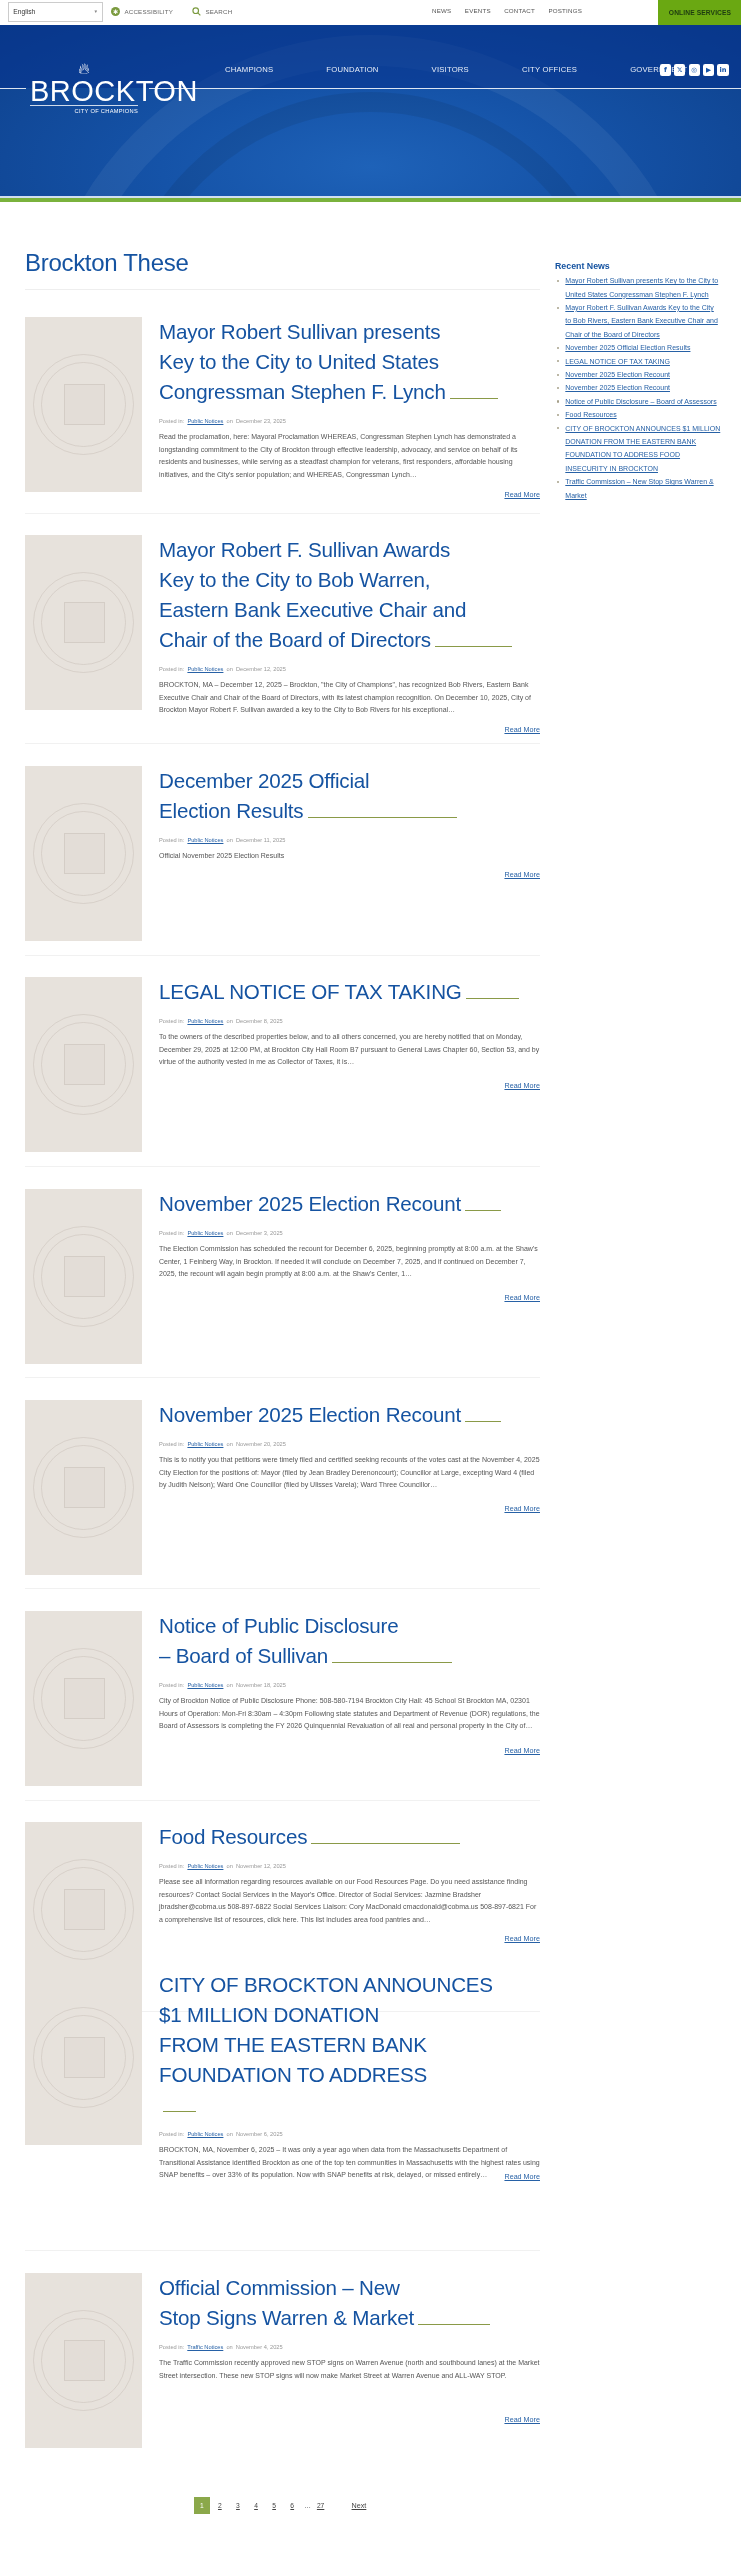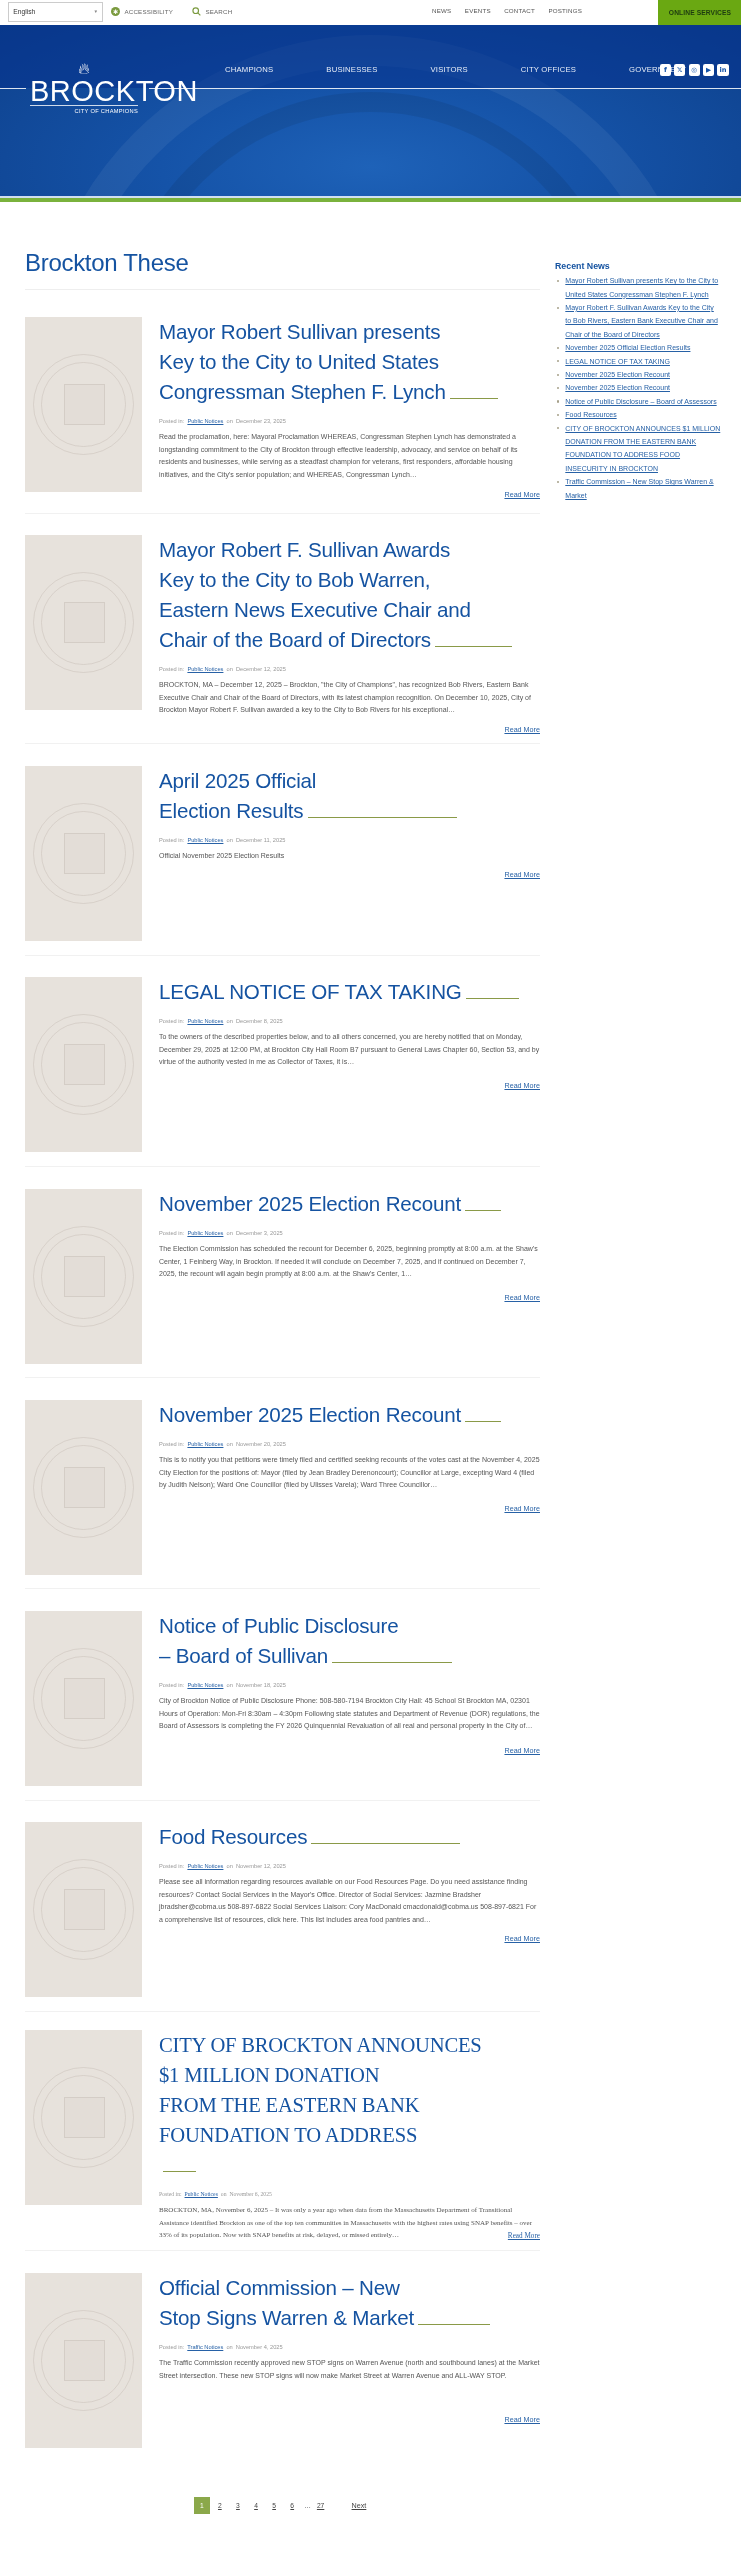--- a/index.html
+++ b/index.html
@@ -106,21 +106,21 @@
   <div class="header-nav-band"></div>
   <div class="header-line" style="left:0;width:26px;"></div>
   <div class="header-line" style="left:149px;right:0;"></div>
   <div class="logo">
     <div class="logo-torch">🔥︎</div>
     <div class="logo-word">BROCKTON</div>
     <div class="logo-sub">CITY OF CHAMPIONS</div>
   </div>
   <nav class="main-nav">
     <span>CHAMPIONS</span>
-    <span>BUSINESSES</span>
+    <span>FOUNDATION</span>
     <span>VISITORS</span>
     <span>CITY OFFICES</span>
     <span>GOVERNMENT</span>
   </nav>
   <div class="social">
     <span class="s-ico">f</span>
     <span class="s-ico">𝕏</span>
     <span class="s-ico">◎</span>
     <span class="s-ico">▶</span>
     <span class="s-ico">in</span>
@@ -149,38 +149,38 @@
         <p class="excerpt">Read the proclamation, here: Mayoral Proclamation WHEREAS, Congressman Stephen Lynch has demonstrated a longstanding commitment to the City of Brockton through effective leadership, advocacy, and service on behalf of its residents and businesses, while serving as a steadfast champion for veterans, first responders, affordable housing initiatives, and the City's senior population; and WHEREAS, Congressman Lynch…</p>
         <a class="read-more" style="top:173px">Read More</a>
       </div>
       </article>
       <div class="post-divider" style="top: 311px;"></div>
       <article class="post" style="top: 333px; height: 175px;">
       <div class="post-thumb" style="height:175px">
         <div class="seal"></div>
       </div>
       <div class="post-body" style="height:175px">
-        <h2 class="post-title"><span>Mayor Robert F. Sullivan Awards</span><br><span>Key to the City to Bob Warren,</span><br><span>Eastern News Executive Chair and</span><br><span>Chair of the Board of Directors</span><span class="title-accent" style="width:77px"></span></h2>
+        <h2 class="post-title"><span>Mayor Robert F. Sullivan Awards</span><br><span>Key to the City to Bob Warren,</span><br><span>Eastern Bank Executive Chair and</span><br><span>Chair of the Board of Directors</span><span class="title-accent" style="width:77px"></span></h2>
         <div class="meta">
           <span style="margin-right: 1.5px;">Posted in:</span>
           <a style="margin-right: 1.5px;">Public Notices</a>
           <span style="margin-right: 1.5px;">on</span>
           <span style="margin-right: 1.5px;">December 12, 2025</span>
         </div>
         <p class="excerpt">BROCKTON, MA – December 12, 2025 – Brockton, "the City of Champions", has recognized Bob Rivers, Eastern Bank Executive Chair and Chair of the Board of Directors, with its latest champion recognition. On December 10, 2025, City of Brockton Mayor Robert F. Sullivan awarded a key to the City to Bob Rivers for his exceptional…</p>
         <a class="read-more" style="top:190px">Read More</a>
       </div>
       </article>
       <div class="post-divider" style="top: 541px;"></div>
       <article class="post" style="top: 564px; height: 175px;">
       <div class="post-thumb" style="height:175px">
         <div class="seal"></div>
       </div>
       <div class="post-body" style="height:175px">
-        <h2 class="post-title"><span>April 2025 Official</span><br><span>Election Results</span><span class="title-accent" style="width:149px"></span></h2>
+        <h2 class="post-title"><span>December 2025 Official</span><br><span>Election Results</span><span class="title-accent" style="width:149px"></span></h2>
         <div class="meta">
           <span style="margin-right: 1.5px;">Posted in:</span>
           <a style="margin-right: 1.5px;">Public Notices</a>
           <span style="margin-right: 1.5px;">on</span>
           <span style="margin-right: 1.5px;">December 11, 2025</span>
         </div>
         <p class="excerpt">Official November 2025 Election Results</p>
         <a class="read-more" style="top:104px">Read More</a>
       </div>
       </article>
@@ -263,21 +263,21 @@
           <span style="margin-right: 1.5px;">Posted in:</span>
           <a style="margin-right: 1.5px;">Public Notices</a>
           <span style="margin-right: 1.5px;">on</span>
           <span style="margin-right: 1.5px;">November 12, 2025</span>
         </div>
         <p class="excerpt">Please see all information regarding resources available on our Food Resources Page. Do you need assistance finding resources? Contact Social Services in the Mayor's Office. Director of Social Services: Jazmine Bradsher jbradsher@cobma.us 508-897-6822 Social Services Liaison: Cory MacDonald cmacdonald@cobma.us 508-897-6821 For a comprehensive list of resources, click here. This list includes area food pantries and…</p>
         <a class="read-more" style="top:112px">Read More</a>
       </div>
       </article>
       <div class="post-divider" style="top: 1809px;"></div>
-      <article class="post" style="top: 1828px; height: 175px; font-family: Liberation Serif, serif;">
+      <article class="post" style="top: 1768px; height: 175px;">
       <div class="post-thumb" style="height:175px">
         <div class="seal"></div>
       </div>
       <div class="post-body" style="height:175px">
         <h2 class="post-title"><span>CITY OF BROCKTON ANNOUNCES</span><br><span>$1 MILLION DONATION</span><br><span>FROM THE EASTERN BANK</span><br><span>FOUNDATION TO ADDRESS</span><br><span class="title-accent" style="width:33px"></span></h2>
         <div class="meta">
           <span style="margin-right: 1.5px;">Posted in:</span>
           <a style="margin-right: 1.5px;">Public Notices</a>
           <span style="margin-right: 1.5px;">on</span>
           <span style="margin-right: 1.5px;">November 6, 2025</span>

